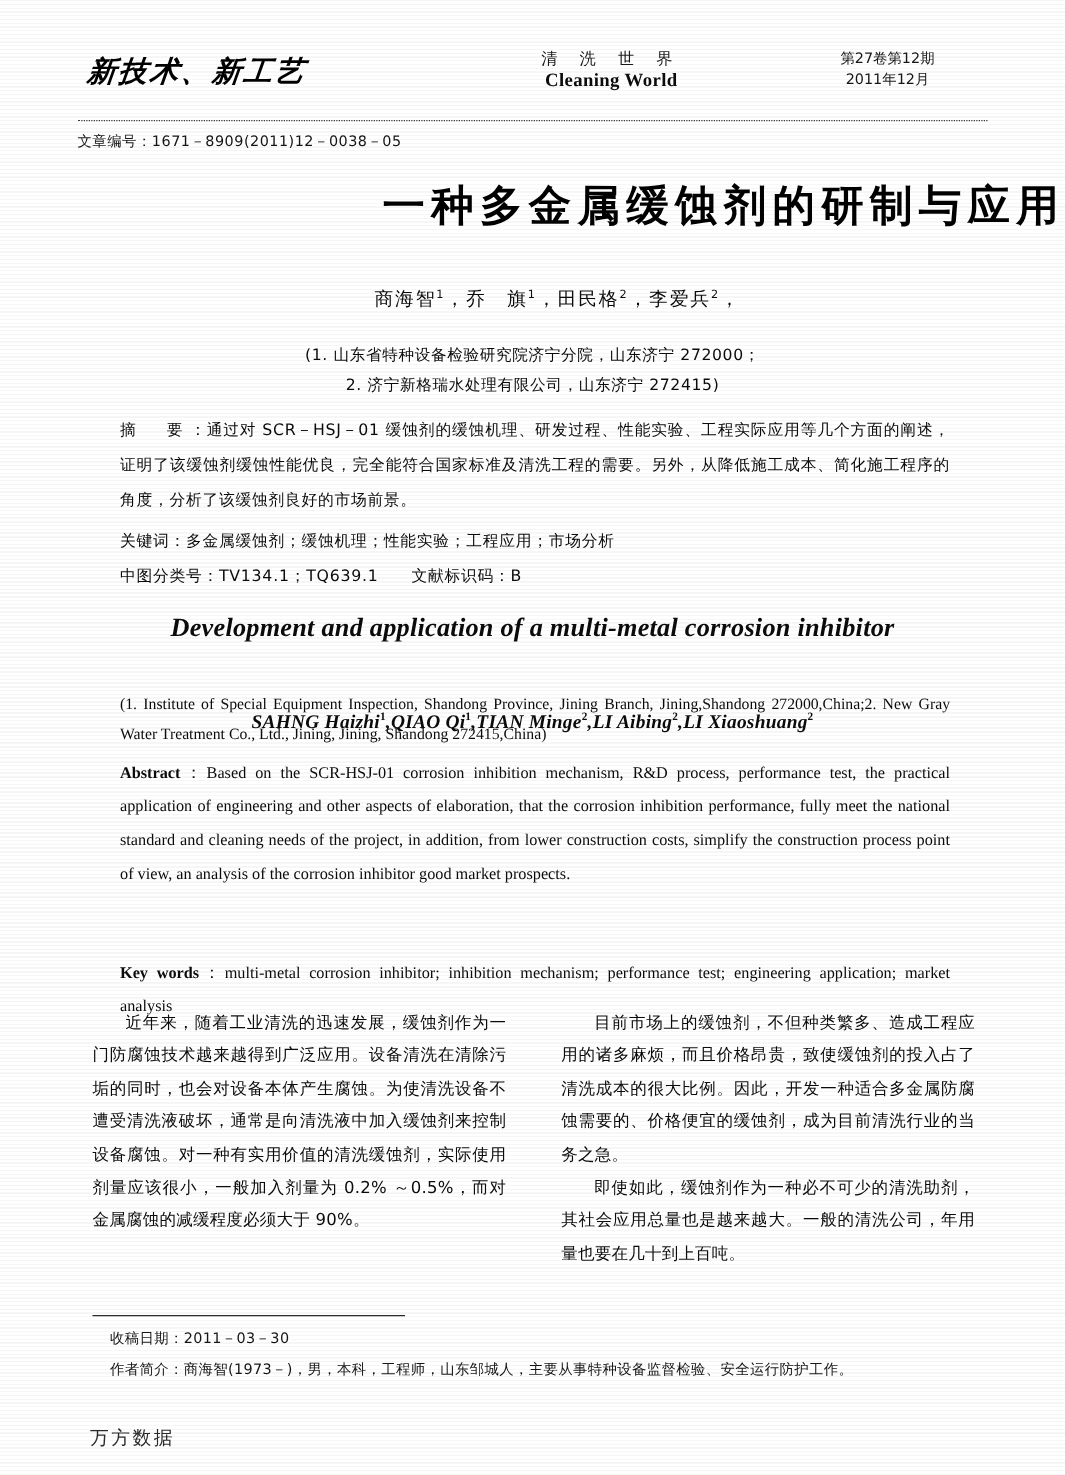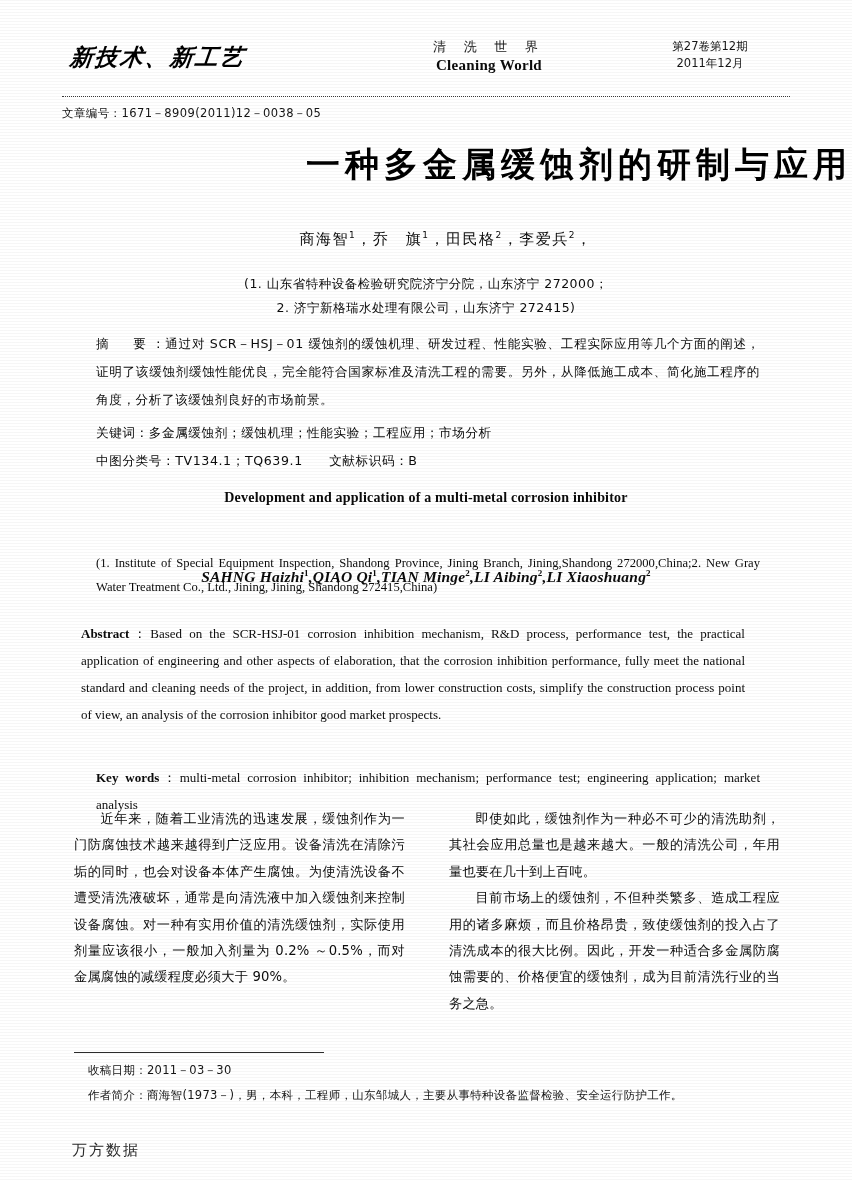--- a/index.html
+++ b/index.html
@@ -166,22 +166,23 @@
 
   
   .title-en {
     position: absolute;
     left: 0;
     right: 0;
     top: 490px;
     text-align: center;
     font-family: "Liberation Serif", serif;
     font-weight: bold;
-    font-size: 14px;
+    font-size: 21px;
     letter-spacing: 0.2px;
+    font-style: italic;
   }
   .authors-en {
     position: absolute;
     left: 0;
     right: 0;
     top: 520px;
     text-align: center;
     font-family: "Liberation Serif", serif;
     font-style: italic;
     font-weight: bold;
@@ -195,28 +196,27 @@
     left: 96px;
     top: 551px;
     width: 664px;
     text-align: justify;
     font-family: "Liberation Serif", serif;
     font-size: 12.6px;
     line-height: 24px;
   }
   .abs-en {
     position: absolute;
-    left: 81px;
+    left: 96px;
     top: 604px;
     width: 664px;
     text-align: justify;
     font-family: "Liberation Serif", serif;
     font-size: 13px;
     line-height: 27px;
-    margin-top: 16px;
   }
   .abs-en b, .kw-en b { font-weight: bold; }
   .kw-en {
     position: absolute;
     left: 96px;
     top: 764px;
     width: 664px;
     text-align: justify;
     font-family: "Liberation Serif", serif;
     font-size: 13px;
@@ -332,22 +332,22 @@
 
   <div class="kw-en">
     <b>Key words</b><span>：multi-metal corrosion inhibitor; inhibition mechanism; performance test; engineering application; market analysis</span>
   </div>
 
   <div class="body-cols">
     <div class="col">
       <p>近年来，随着工业清洗的迅速发展，缓蚀剂作为一门防腐蚀技术越来越得到广泛应用。设备清洗在清除污垢的同时，也会对设备本体产生腐蚀。为使清洗设备不遭受清洗液破坏，通常是向清洗液中加入缓蚀剂来控制设备腐蚀。对一种有实用价值的清洗缓蚀剂，实际使用剂量应该很小，一般加入剂量为 0.2% ～0.5%，而对金属腐蚀的减缓程度必须大于 90%。</p>
     </div>
     <div class="col">
+      <p>目前市场上的缓蚀剂，不但种类繁多、造成工程应用的诸多麻烦，而且价格昂贵，致使缓蚀剂的投入占了清洗成本的很大比例。因此，开发一种适合多金属防腐蚀需要的、价格便宜的缓蚀剂，成为目前清洗行业的当务之急。</p>
       <p>即使如此，缓蚀剂作为一种必不可少的清洗助剂，其社会应用总量也是越来越大。一般的清洗公司，年用量也要在几十到上百吨。</p>
-      <p>目前市场上的缓蚀剂，不但种类繁多、造成工程应用的诸多麻烦，而且价格昂贵，致使缓蚀剂的投入占了清洗成本的很大比例。因此，开发一种适合多金属防腐蚀需要的、价格便宜的缓蚀剂，成为目前清洗行业的当务之急。</p>
     </div>
   </div>
 
   <div class="rule-foot"></div>
   <div class="foot">
     <div>收稿日期：2011－03－30</div>
     <div>作者简介：商海智(1973－)，男，本科，工程师，山东邹城人，主要从事特种设备监督检验、安全运行防护工作。</div>
   </div>
 
   <div class="watermark">万方数据</div>

